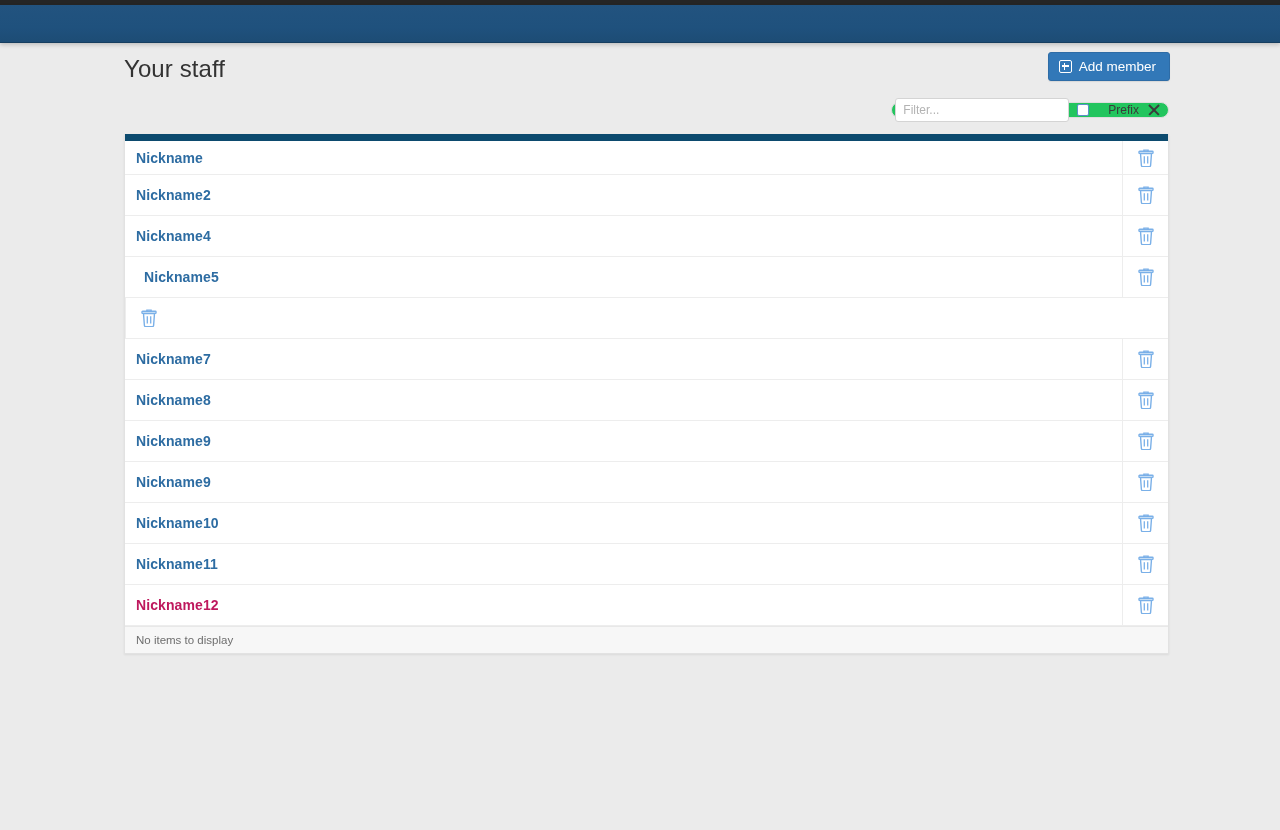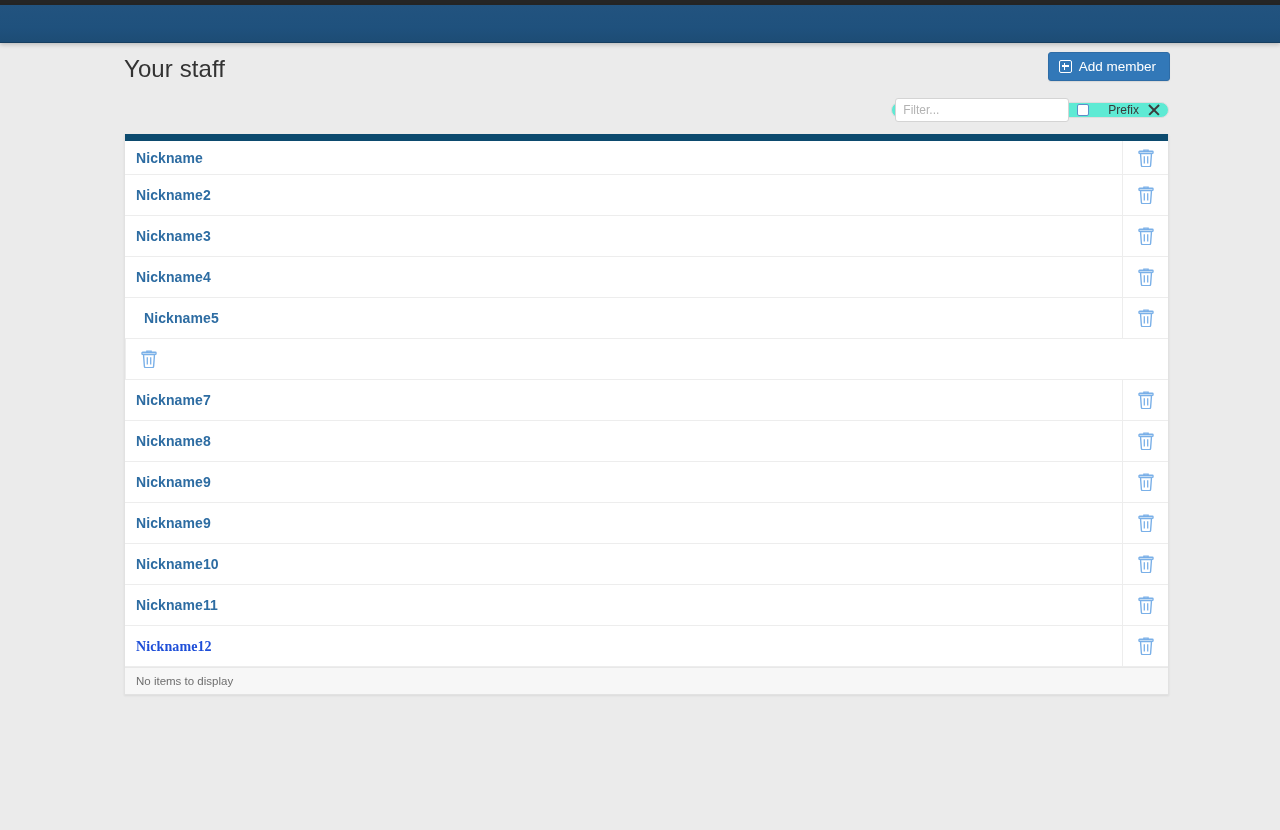--- a/index.html
+++ b/index.html
@@ -93,21 +93,21 @@
     position: relative;
     height: 30px;
     margin: 0 111px 9px 124px;
     display: flex;
     justify-content: flex-end;
     align-items: center;
   }
   #filter-bar .filter-group {
     display: flex;
     align-items: center;
-    background: #5eead4;
+    background: #22c55e;
     border: 1px solid #dddddd;
     border-radius: 12px;
     height: 16px;
     padding: 0 6px 0 0;
   }
   #filter-input {
     width: 174px;
     height: 24px;
     margin: 0 8px 0 3px;
     padding: 0 7px;
@@ -261,32 +261,20 @@
             <svg class="trash-icon" width="16" height="18" viewBox="0 0 16 18">
               <path d="M2.5 4.5 h11 l-0.9 12 a1.2 1.2 0 0 1 -1.2 1.1 h-6.8 a1.2 1.2 0 0 1 -1.2 -1.1 z" fill="none" stroke="#7ab0e8" stroke-width="1.4"></path>
               <rect x="1" y="2.2" width="14" height="2.2" rx="0.6" fill="none" stroke="#7ab0e8" stroke-width="1.4"></rect>
               <path d="M5.9 2.2 v-1.1 h4.2 v1.1" fill="none" stroke="#7ab0e8" stroke-width="1.4"></path>
               <line x1="6.3" y1="7.3" x2="6.3" y2="14.6" stroke="#7ab0e8" stroke-width="1.3"></line>
               <line x1="9.7" y1="7.3" x2="9.7" y2="14.6" stroke="#7ab0e8" stroke-width="1.3"></line>
             </svg>
           </div>
         </div>
         <div class="staff-row">
-          <div class="staff-name-cell"><a class="staff-name-link" style="color: rgb(45, 108, 162);">Nickname3</a></div>
-          <div class="staff-action-cell">
-            <svg class="trash-icon" width="16" height="18" viewBox="0 0 16 18">
-              <path d="M2.5 4.5 h11 l-0.9 12 a1.2 1.2 0 0 1 -1.2 1.1 h-6.8 a1.2 1.2 0 0 1 -1.2 -1.1 z" fill="none" stroke="#7ab0e8" stroke-width="1.4"></path>
-              <rect x="1" y="2.2" width="14" height="2.2" rx="0.6" fill="none" stroke="#7ab0e8" stroke-width="1.4"></rect>
-              <path d="M5.9 2.2 v-1.1 h4.2 v1.1" fill="none" stroke="#7ab0e8" stroke-width="1.4"></path>
-              <line x1="6.3" y1="7.3" x2="6.3" y2="14.6" stroke="#7ab0e8" stroke-width="1.3"></line>
-              <line x1="9.7" y1="7.3" x2="9.7" y2="14.6" stroke="#7ab0e8" stroke-width="1.3"></line>
-            </svg>
-          </div>
-        </div>
-        <div class="staff-row">
           <div class="staff-name-cell"><a class="staff-name-link" style="color: rgb(45, 108, 162);">Nickname4</a></div>
           <div class="staff-action-cell">
             <svg class="trash-icon" width="16" height="18" viewBox="0 0 16 18">
               <path d="M2.5 4.5 h11 l-0.9 12 a1.2 1.2 0 0 1 -1.2 1.1 h-6.8 a1.2 1.2 0 0 1 -1.2 -1.1 z" fill="none" stroke="#7ab0e8" stroke-width="1.4"></path>
               <rect x="1" y="2.2" width="14" height="2.2" rx="0.6" fill="none" stroke="#7ab0e8" stroke-width="1.4"></rect>
               <path d="M5.9 2.2 v-1.1 h4.2 v1.1" fill="none" stroke="#7ab0e8" stroke-width="1.4"></path>
               <line x1="6.3" y1="7.3" x2="6.3" y2="14.6" stroke="#7ab0e8" stroke-width="1.3"></line>
               <line x1="9.7" y1="7.3" x2="9.7" y2="14.6" stroke="#7ab0e8" stroke-width="1.3"></line>
             </svg>
           </div>
@@ -380,21 +368,21 @@
             <svg class="trash-icon" width="16" height="18" viewBox="0 0 16 18">
               <path d="M2.5 4.5 h11 l-0.9 12 a1.2 1.2 0 0 1 -1.2 1.1 h-6.8 a1.2 1.2 0 0 1 -1.2 -1.1 z" fill="none" stroke="#7ab0e8" stroke-width="1.4"></path>
               <rect x="1" y="2.2" width="14" height="2.2" rx="0.6" fill="none" stroke="#7ab0e8" stroke-width="1.4"></rect>
               <path d="M5.9 2.2 v-1.1 h4.2 v1.1" fill="none" stroke="#7ab0e8" stroke-width="1.4"></path>
               <line x1="6.3" y1="7.3" x2="6.3" y2="14.6" stroke="#7ab0e8" stroke-width="1.3"></line>
               <line x1="9.7" y1="7.3" x2="9.7" y2="14.6" stroke="#7ab0e8" stroke-width="1.3"></line>
             </svg>
           </div>
         </div>
         <div class="staff-row">
-          <div class="staff-name-cell"><a class="staff-name-link" style="color: #1d4ed8; font-family: Liberation Serif, serif;">Nickname12</a></div>
+          <div class="staff-name-cell"><a class="staff-name-link" style="color: #be185d;">Nickname12</a></div>
           <div class="staff-action-cell">
             <svg class="trash-icon" width="16" height="18" viewBox="0 0 16 18">
               <path d="M2.5 4.5 h11 l-0.9 12 a1.2 1.2 0 0 1 -1.2 1.1 h-6.8 a1.2 1.2 0 0 1 -1.2 -1.1 z" fill="none" stroke="#7ab0e8" stroke-width="1.4"></path>
               <rect x="1" y="2.2" width="14" height="2.2" rx="0.6" fill="none" stroke="#7ab0e8" stroke-width="1.4"></rect>
               <path d="M5.9 2.2 v-1.1 h4.2 v1.1" fill="none" stroke="#7ab0e8" stroke-width="1.4"></path>
               <line x1="6.3" y1="7.3" x2="6.3" y2="14.6" stroke="#7ab0e8" stroke-width="1.3"></line>
               <line x1="9.7" y1="7.3" x2="9.7" y2="14.6" stroke="#7ab0e8" stroke-width="1.3"></line>
             </svg>
           </div>
         </div>

